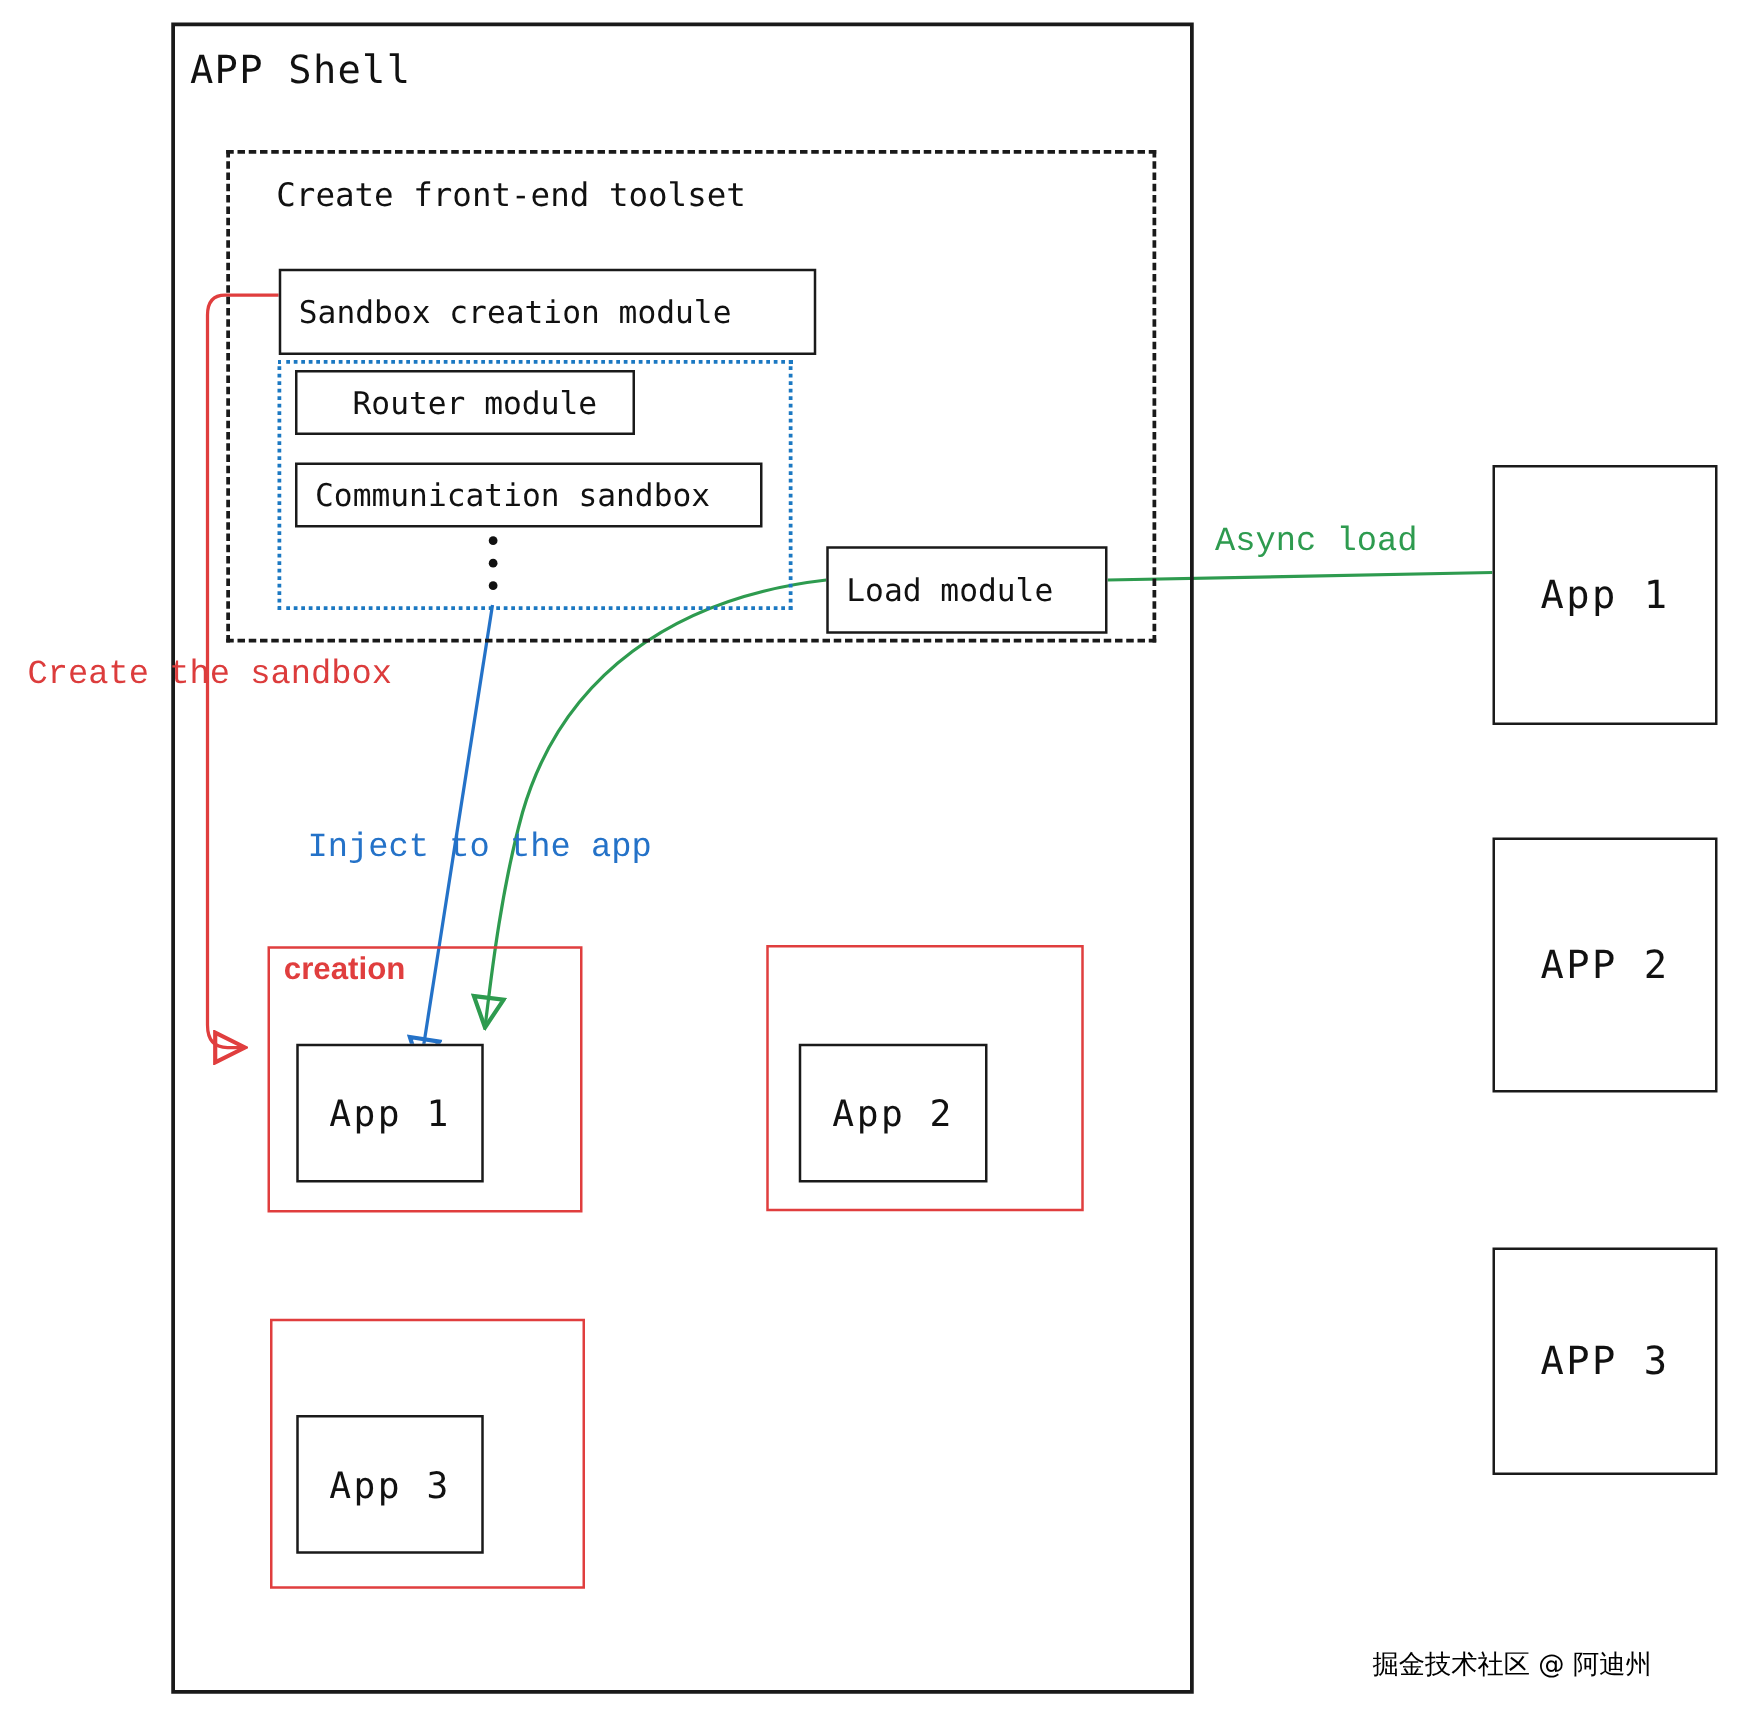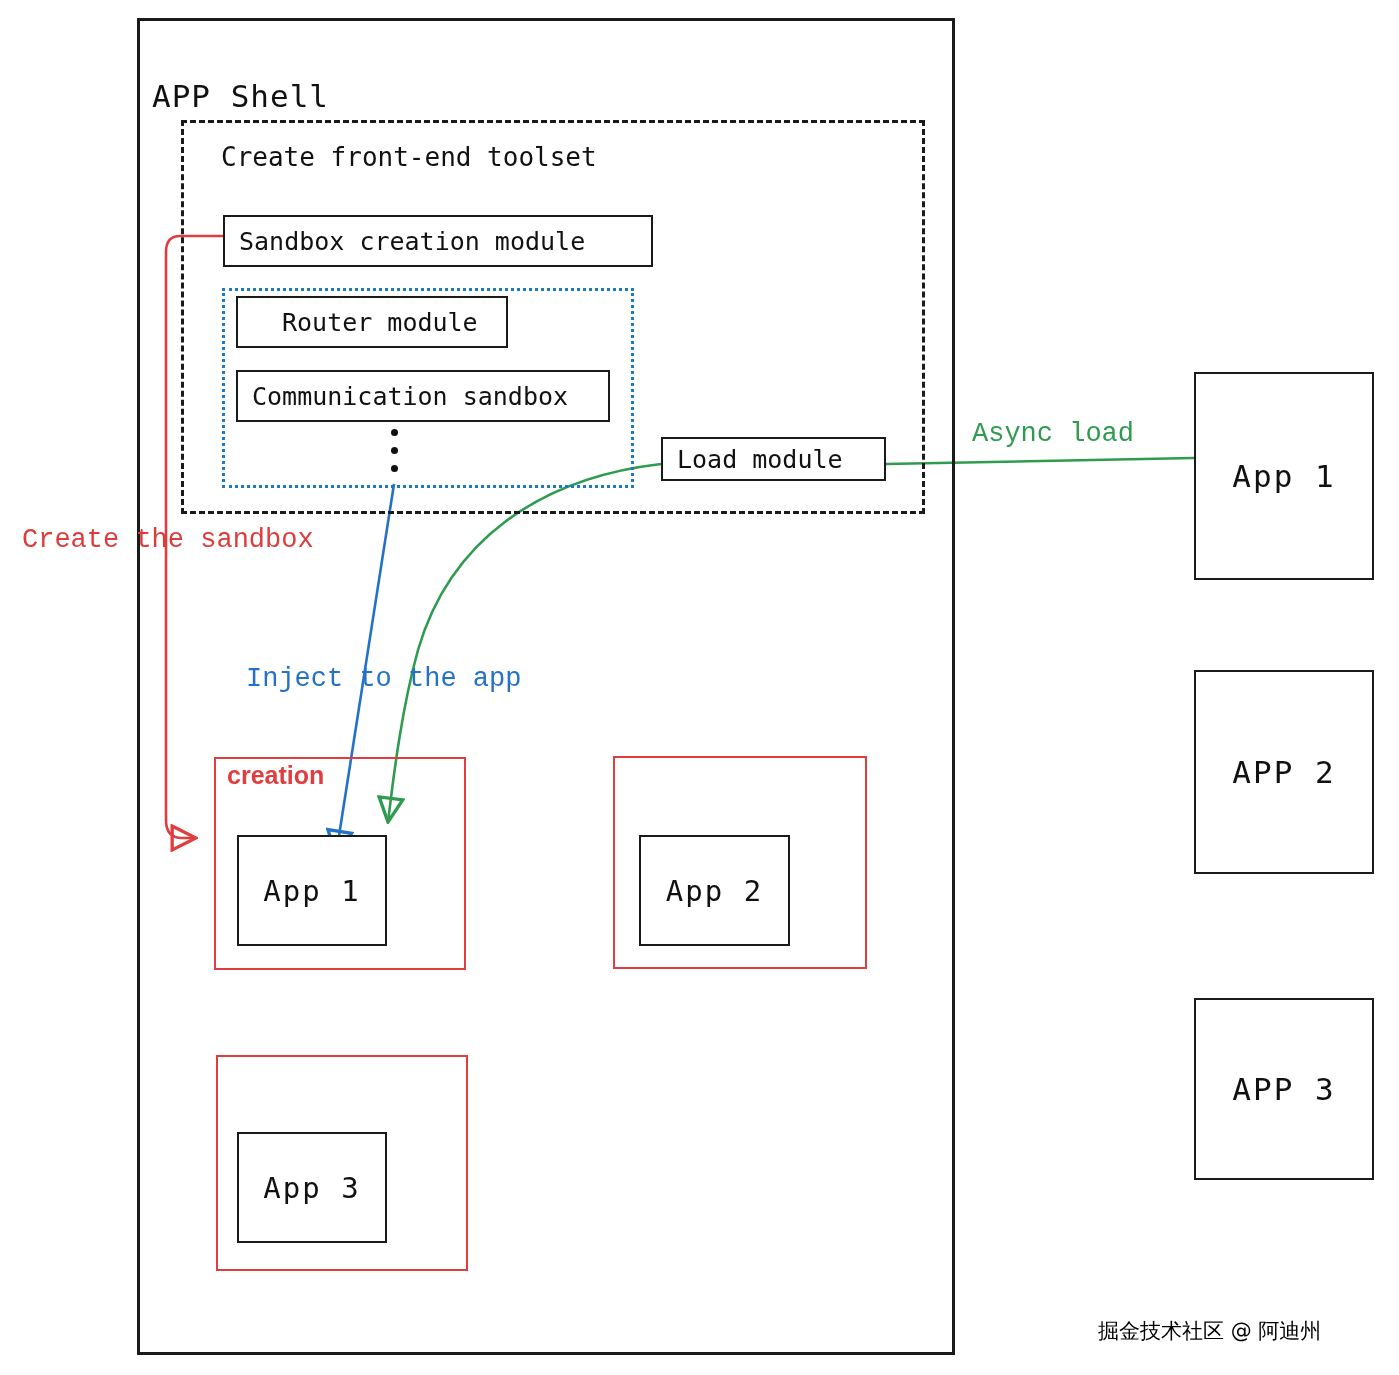--- a/index.html
+++ b/index.html
@@ -35,21 +35,20 @@
   }
   .shell-title {
     position: absolute;
     left: 152px;
     top: 38px;
     font-family: "DejaVu Sans Mono", monospace;
     font-size: 31px;
     color: #111111;
     letter-spacing: 1px;
     white-space: nowrap;
-    margin-top: 40px;
   }
   
   .toolset {
     left: 181px;
     top: 120px;
     width: 744px;
     height: 394px;
     border: 3px dashed #1a1a1a;
   }
   .toolset-title {
@@ -69,30 +68,30 @@
     background: #ffffff;
     display: flex;
     align-items: center;
     font-family: "DejaVu Sans Mono", monospace;
     font-size: 25px;
     color: #111111;
     padding-left: 14px;
     white-space: nowrap;
   }
   .mod-sandbox-creation {
-    left: 223px; top: 215px; width: 430px; height: 52px;
+    left: 223px; top: 215px; width: 430px; height: 69px;
   }
   .mod-router {
     left: 236px; top: 296px; width: 272px; height: 52px; padding-left: 44px;
   }
   .mod-comm {
     left: 236px; top: 370px; width: 374px; height: 52px;
   }
   .mod-load {
-    left: 661px; top: 437px; width: 225px; height: 44px;
+    left: 661px; top: 437px; width: 225px; height: 70px;
   }
   
   .blue-group {
     left: 222px;
     top: 288px;
     width: 412px;
     height: 200px;
     border: 3px dotted #1b78c2;
   }
   .ellipsis-dots {

